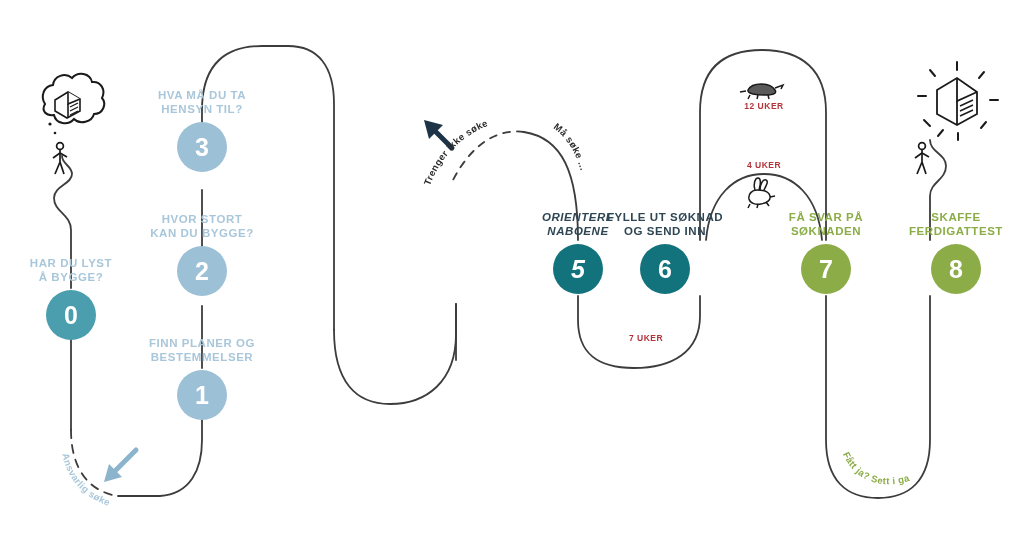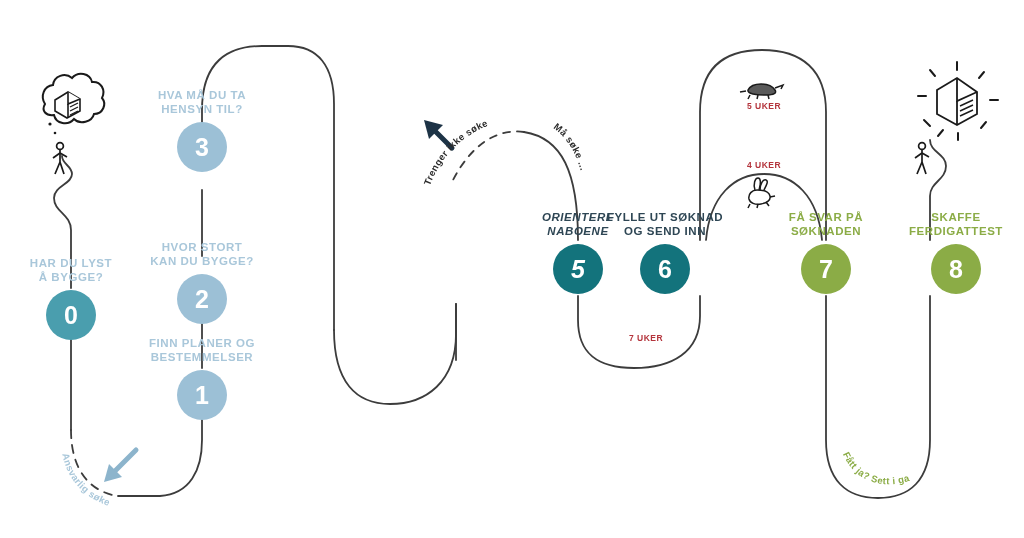--- a/index.html
+++ b/index.html
@@ -193,36 +193,36 @@
       <path d="M757,190 C752,190 748,194 749,199 C750,203 755,205 761,204 C767,203 771,200 770,196 C769,192 764,190 757,190 Z"></path>
       <path d="M755,190 C753,184 755,178 758,178 C761,178 761,184 759,190"></path>
       <path d="M760,190 C760,184 763,179 766,180 C769,181 766,186 764,190"></path>
       <path d="M750,204 L748,208 M758,204 L757,208 M766,202 L769,206"></path>
       <path d="M770,197 L775,196"></path>
     </g>
   </svg>
 
   <div class="duration" style="left:646px; top:333px;text-align:right;">7 UKER</div>
   <div class="duration" style="left:764px; top:160px;">4 UKER</div>
-  <div class="duration" style="left:764px; top:101px;">5 UKER</div>
+  <div class="duration" style="left:764px; top:101px;">12 UKER</div>
 
   <div class="step" style="left:71px; top:256px;">
     <div class="step-label" style="color:#a9c7da;">HAR DU LYST
 Å BYGGE?</div>
     <div class="step-circle" style="background:#4a9eae;">0</div>
   </div>
 
   <div class="step" style="left:202px; top:336px;">
     <div class="step-label" style="color:#a9c7da;">FINN PLANER OG
 BESTEMMELSER</div>
     <div class="step-circle" style="background:#9cc0d6;">1</div>
   </div>
 
   <div class="step" style="left:202px; top:212px;">
-    <div class="step-label" style="color:#a9c7da;margin-top:28px;">HVOR STORT
+    <div class="step-label" style="color:#a9c7da;">HVOR STORT
 KAN DU BYGGE?</div>
     <div class="step-circle" style="background:#9cc0d6;">2</div>
   </div>
 
   <div class="step" style="left:202px; top:88px;">
     <div class="step-label" style="color:#a9c7da;">HVA MÅ DU TA
 HENSYN TIL?</div>
     <div class="step-circle" style="background:#9cc0d6;">3</div>
   </div>
 

